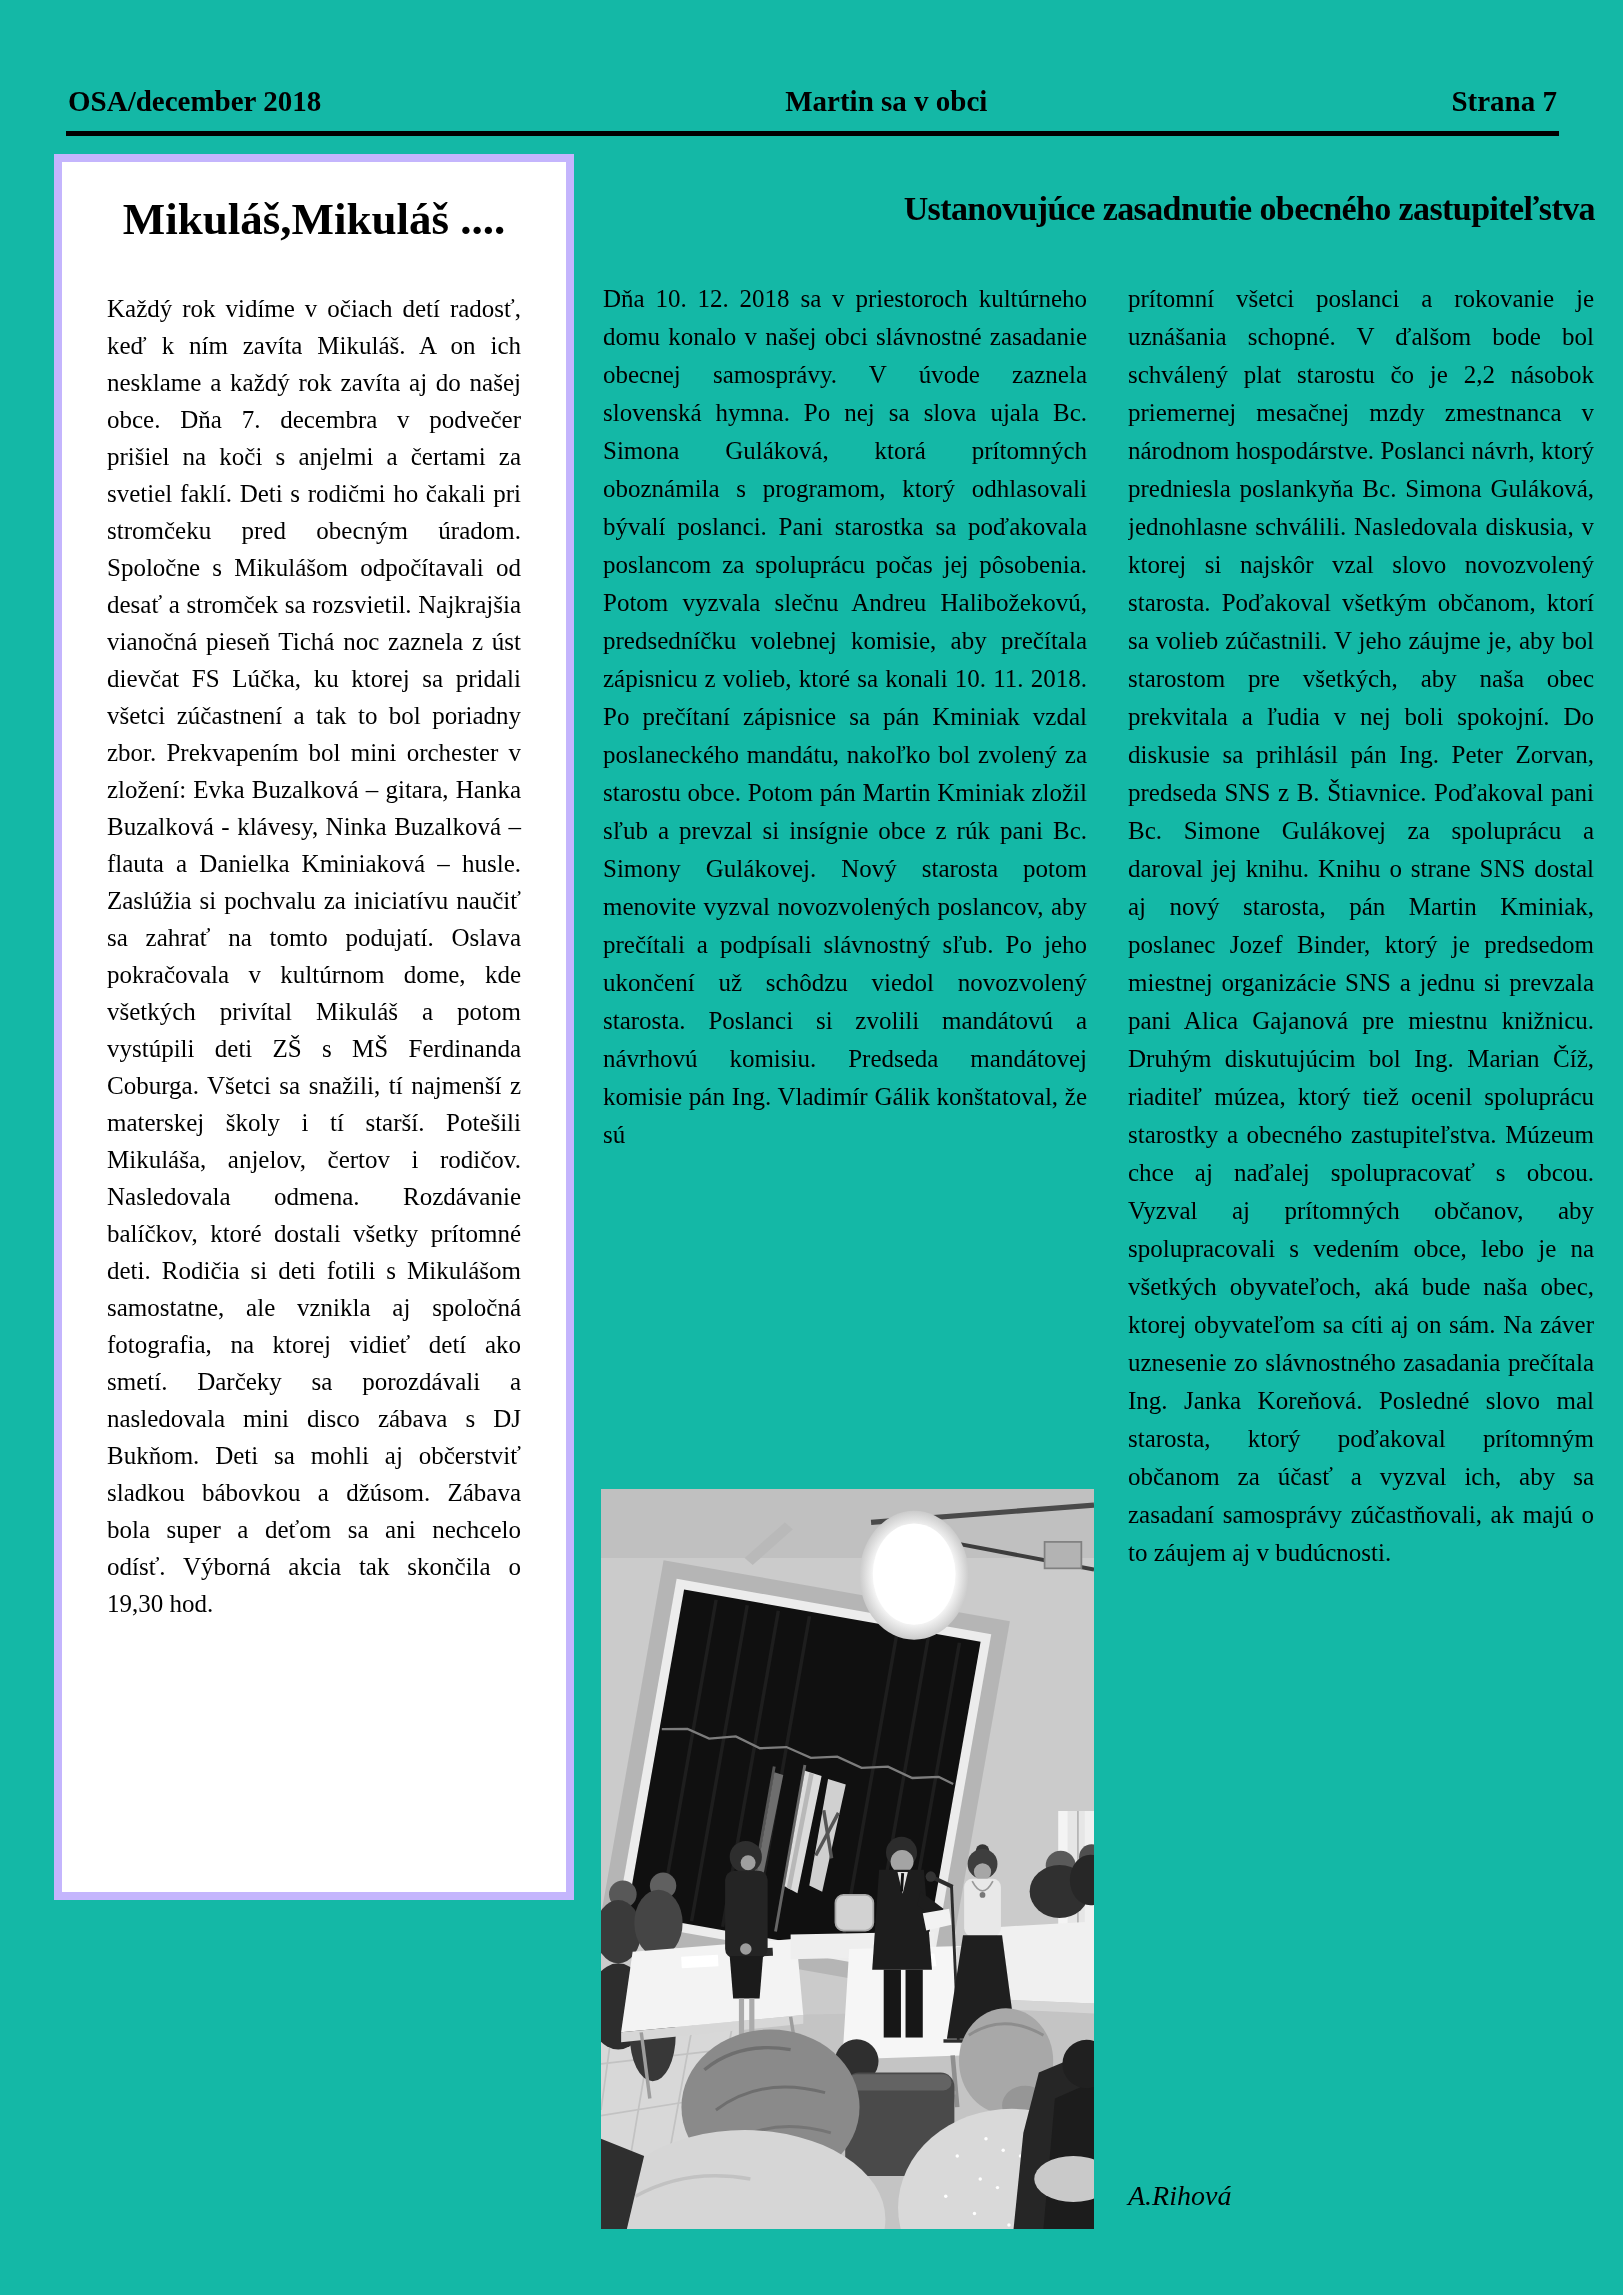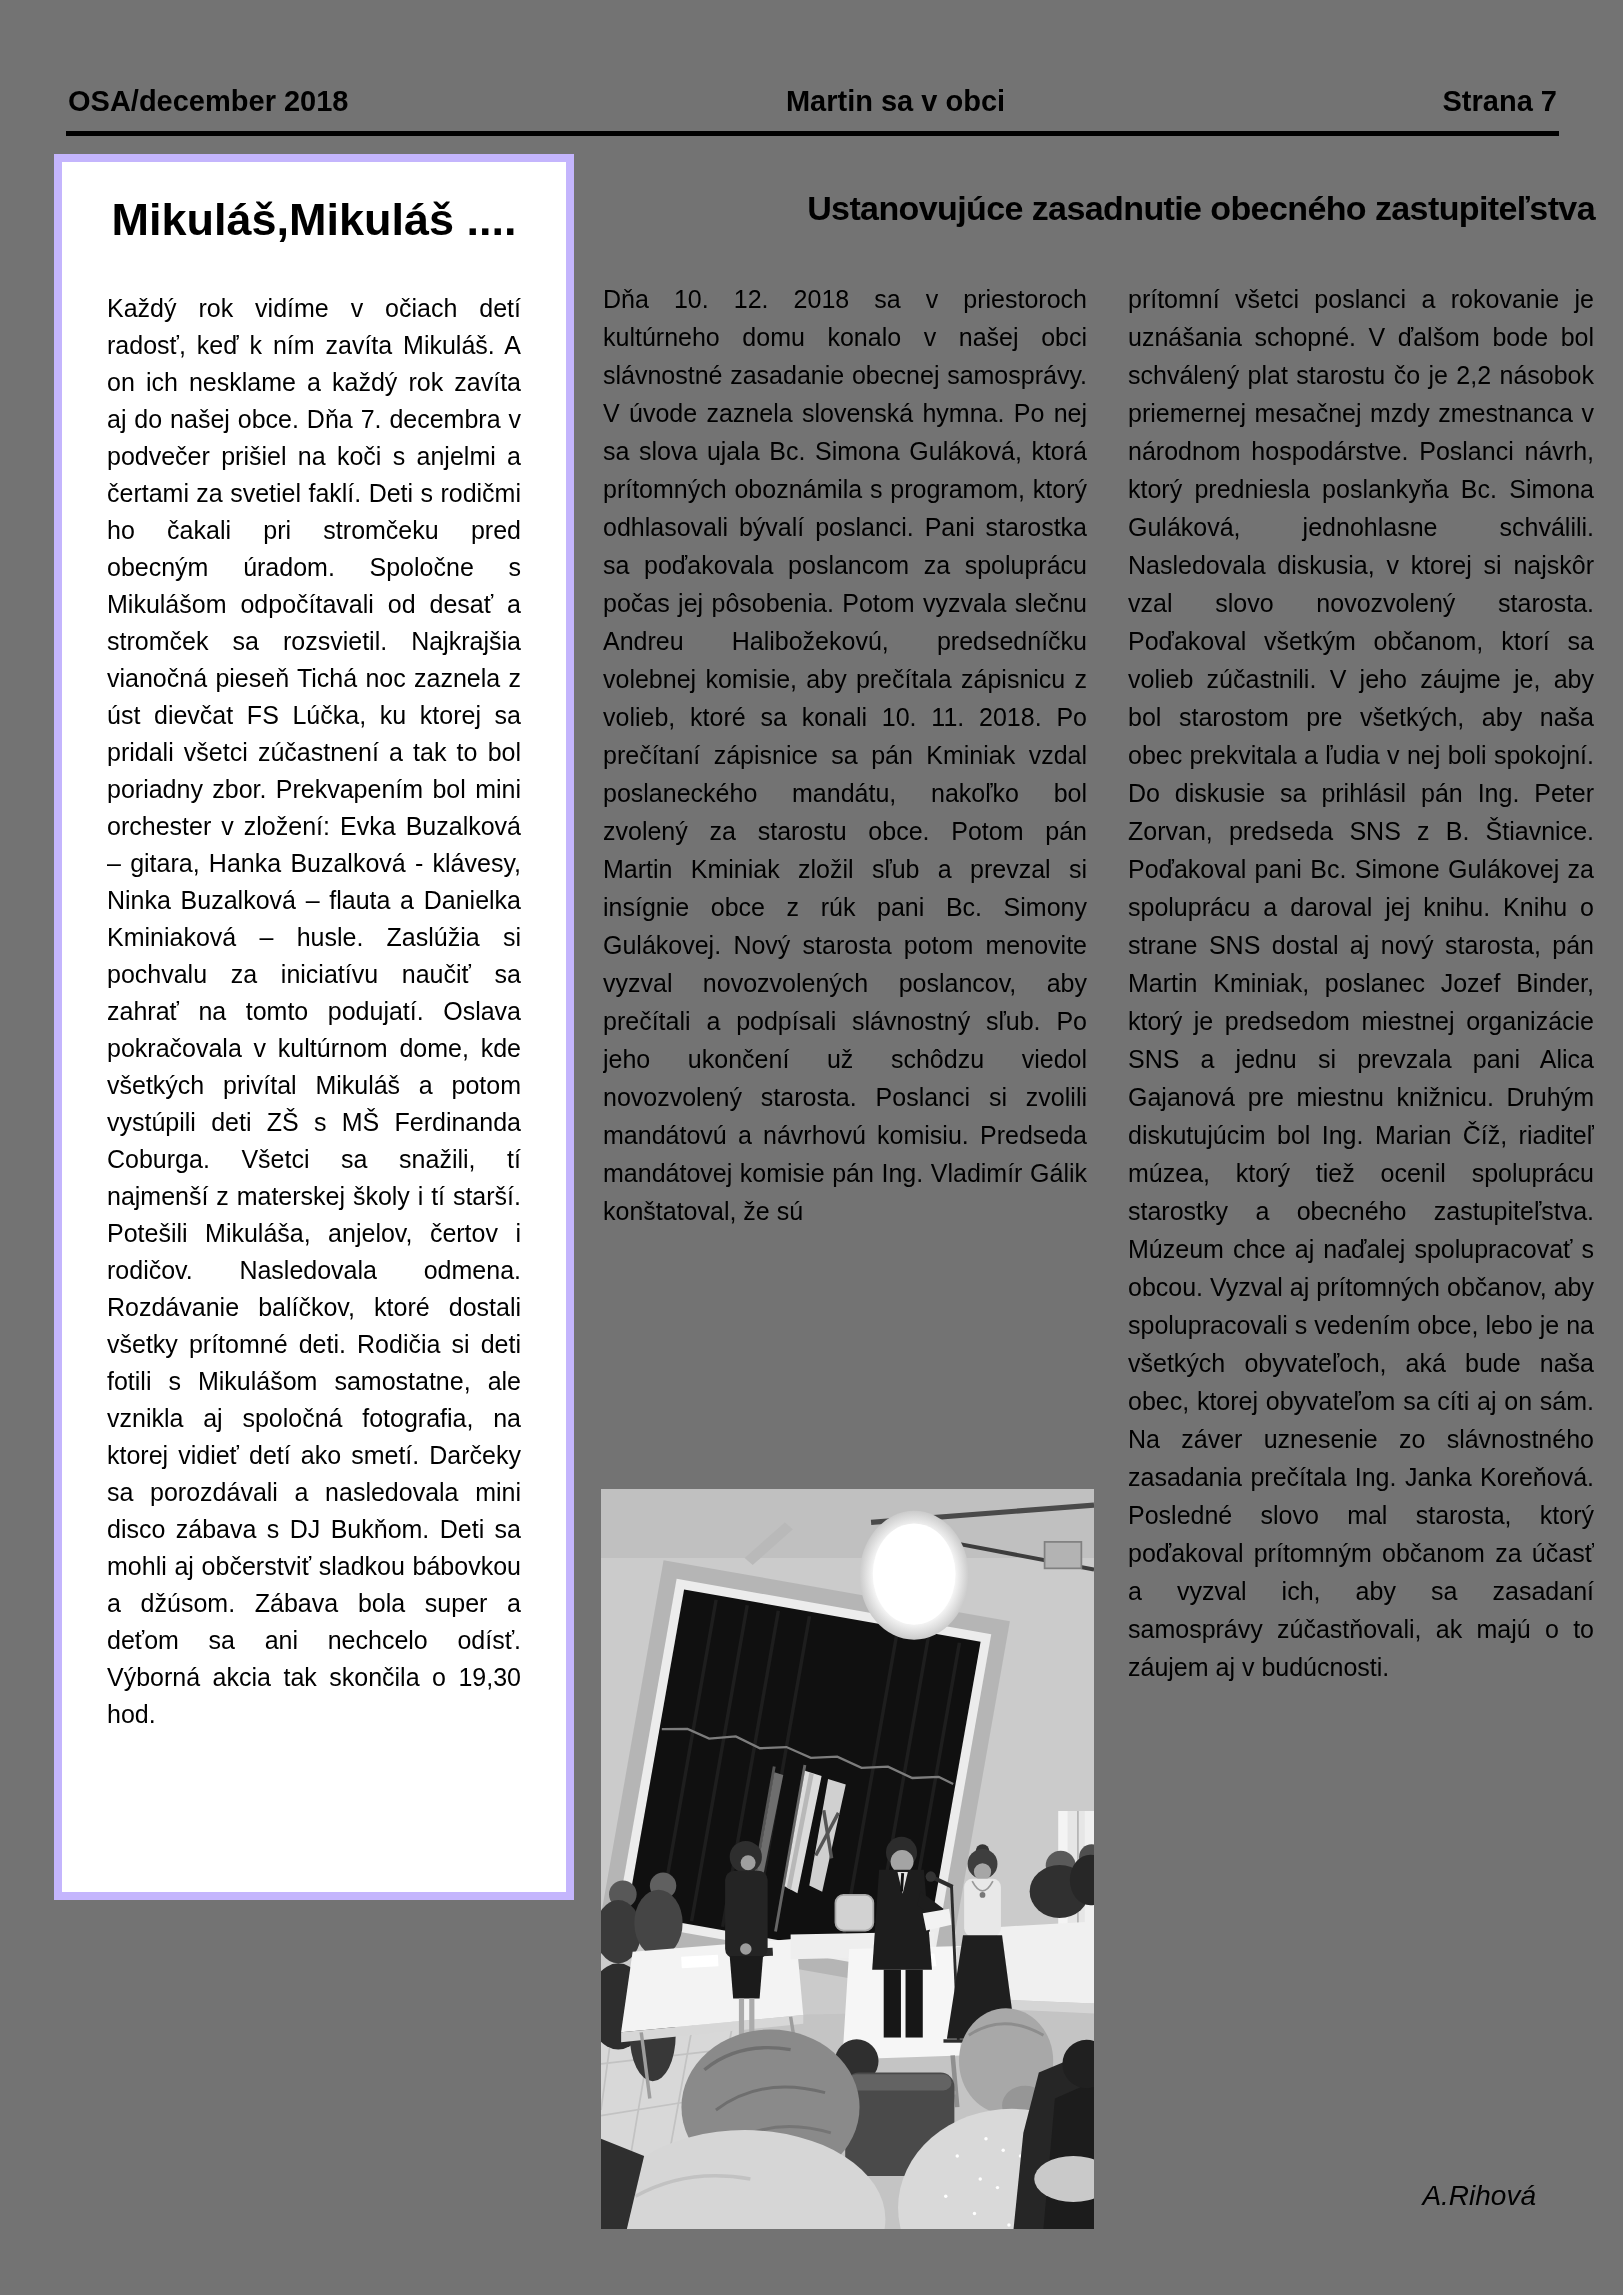--- a/index.html
+++ b/index.html
@@ -1,21 +1,21 @@
 <!DOCTYPE html>
 <html style="font-size:9.2px"><head>
 <meta charset="utf-8">
 <style>
   html,body{margin:0;padding:0;background:#ffffff;}
   .page{
     position:relative;
     width:1623px;
     height:2295px;
-    background:#737373;
-    font-family:Liberation Sans, sans-serif;
+    background:#14b8a6;
+    font-family:Liberation Serif, serif;
     color:#000;
     overflow:hidden;
   }
   .page-header{
     position:absolute;
     left:68px; right:66px; top:85px;
     display:flex;
     justify-content:space-between;
     align-items:baseline;
     font-size:29px;
@@ -83,21 +83,21 @@
   }
   .col1{ left:603px; top:273px; width:484px; height:1202px; }
   .col2{ left:1128px; top:273px; width:466px; height:1892px; }
   .sig-right{
     position:absolute;
     left:1128px; top:2180px;
     width:466px;
     margin:0;
     font-size:28px;
     font-style:italic;
-    text-align:right;
+    text-align:left;
     padding-right:58px;
     box-sizing:border-box;
   }
   .photo{
     position:absolute;
     left:601px; top:1489px;
     width:493px; height:740px;
     margin:0;
     background:#cbcbcb;
     overflow:hidden;

